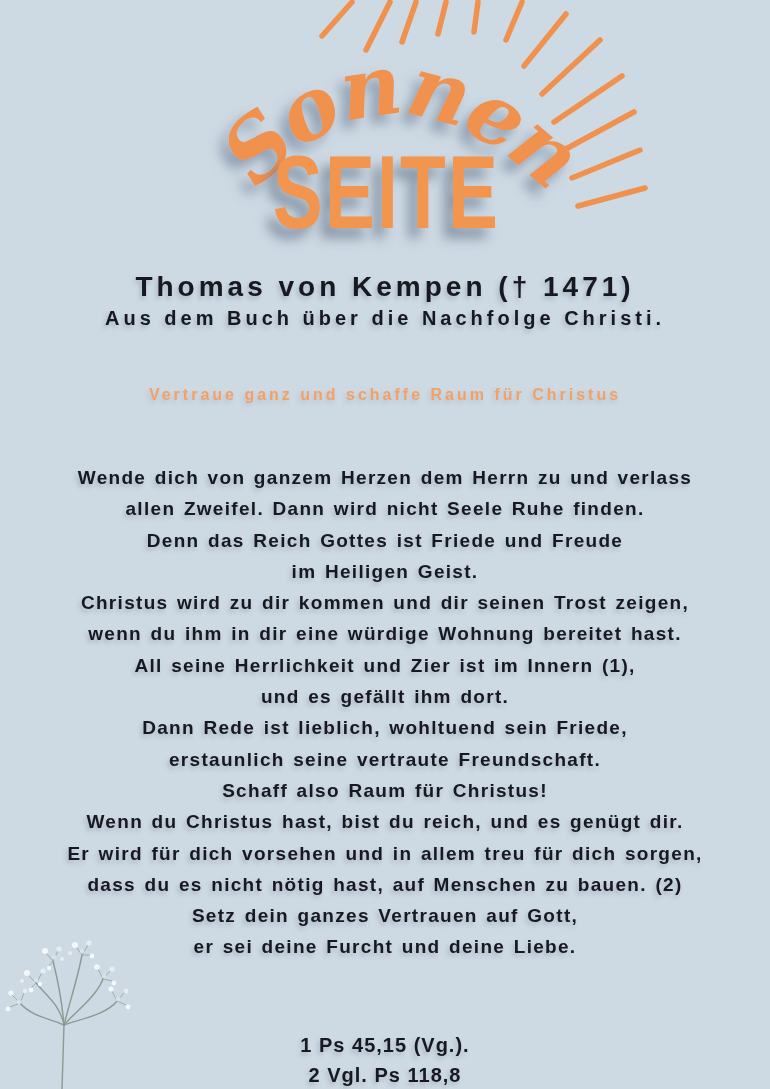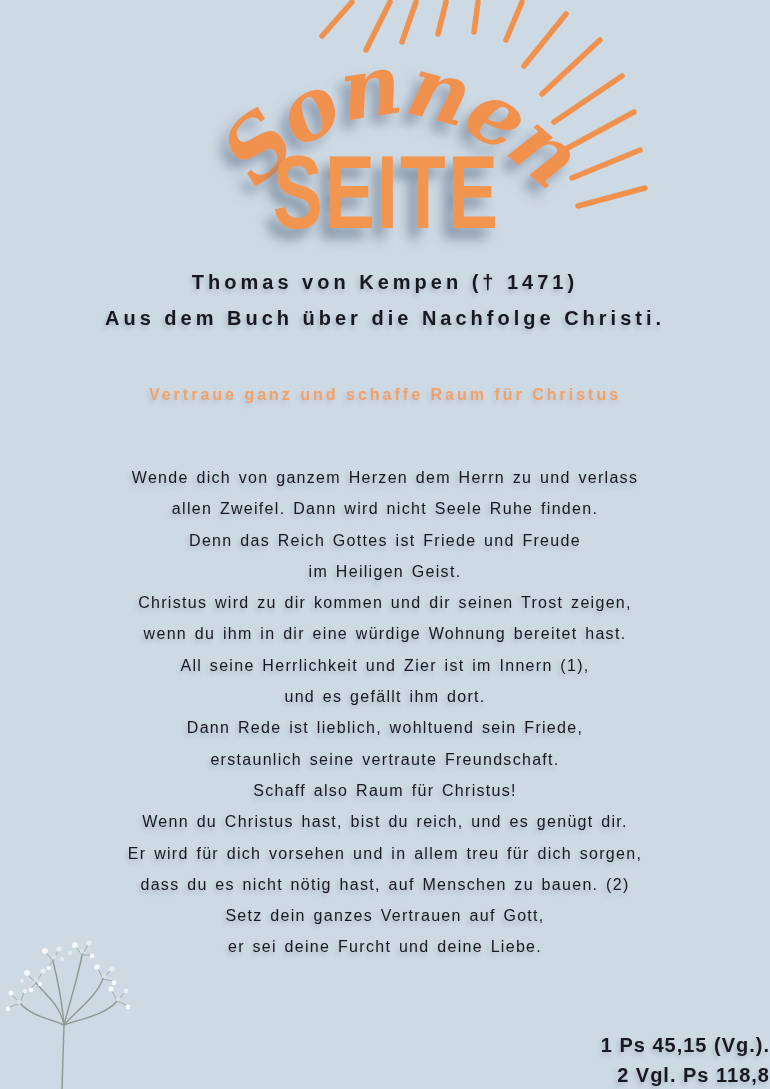--- a/index.html
+++ b/index.html
@@ -29,21 +29,21 @@
     transform:scaleX(0.72);
     transform-origin:390px 50%;
     text-shadow:-12px 10px 14px rgba(96,112,134,0.65);
     white-space:nowrap;
   }
 
   
   .center-line{width:770px;text-align:center;white-space:nowrap;}
   .author-line{
     position:absolute;top:271px;
-    font-size:20px;font-weight:bold;letter-spacing:4px;
+    font-size:28px;font-weight:bold;letter-spacing:4px;
     color:#181820;
     text-shadow:-2px 3px 4px rgba(110,125,145,0.35);
   }
   .source-line{
     position:absolute;top:307px;
     font-size:20px;font-weight:bold;letter-spacing:4px;
     color:#181820;
     text-shadow:-2px 3px 4px rgba(110,125,145,0.35);
   }
   .orange-heading{
@@ -51,27 +51,27 @@
     font-size:16px;font-weight:bold;letter-spacing:3px;
     color:#f5a065;
     text-shadow:-2px 3px 4px rgba(140,150,165,0.3);
   }
   .body-block{
     position:absolute;top:462px;left:0;width:770px;
     text-align:center;
     color:#181820;
   }
   .body-block div{
-    font-size:16px;font-weight:normal;letter-spacing:1.3px;word-spacing:2px;
+    font-size:19px;font-weight:bold;letter-spacing:1.3px;word-spacing:2px;
     line-height:31.3px;white-space:nowrap;
     text-shadow:-2px 3px 4px rgba(110,125,145,0.35);
   }
   .footnote-block{
     position:absolute;top:1030px;left:0;width:770px;
-    text-align:right;
+    text-align:center;
     color:#181820;
   }
   .footnote-block div{
     font-size:20px;font-weight:bold;letter-spacing:1px;
     line-height:30px;white-space:nowrap;
     text-shadow:-2px 3px 4px rgba(110,125,145,0.35);
   }
 
   
   .flower-svg{position:absolute;left:0;top:929px;width:170px;height:160px;}

